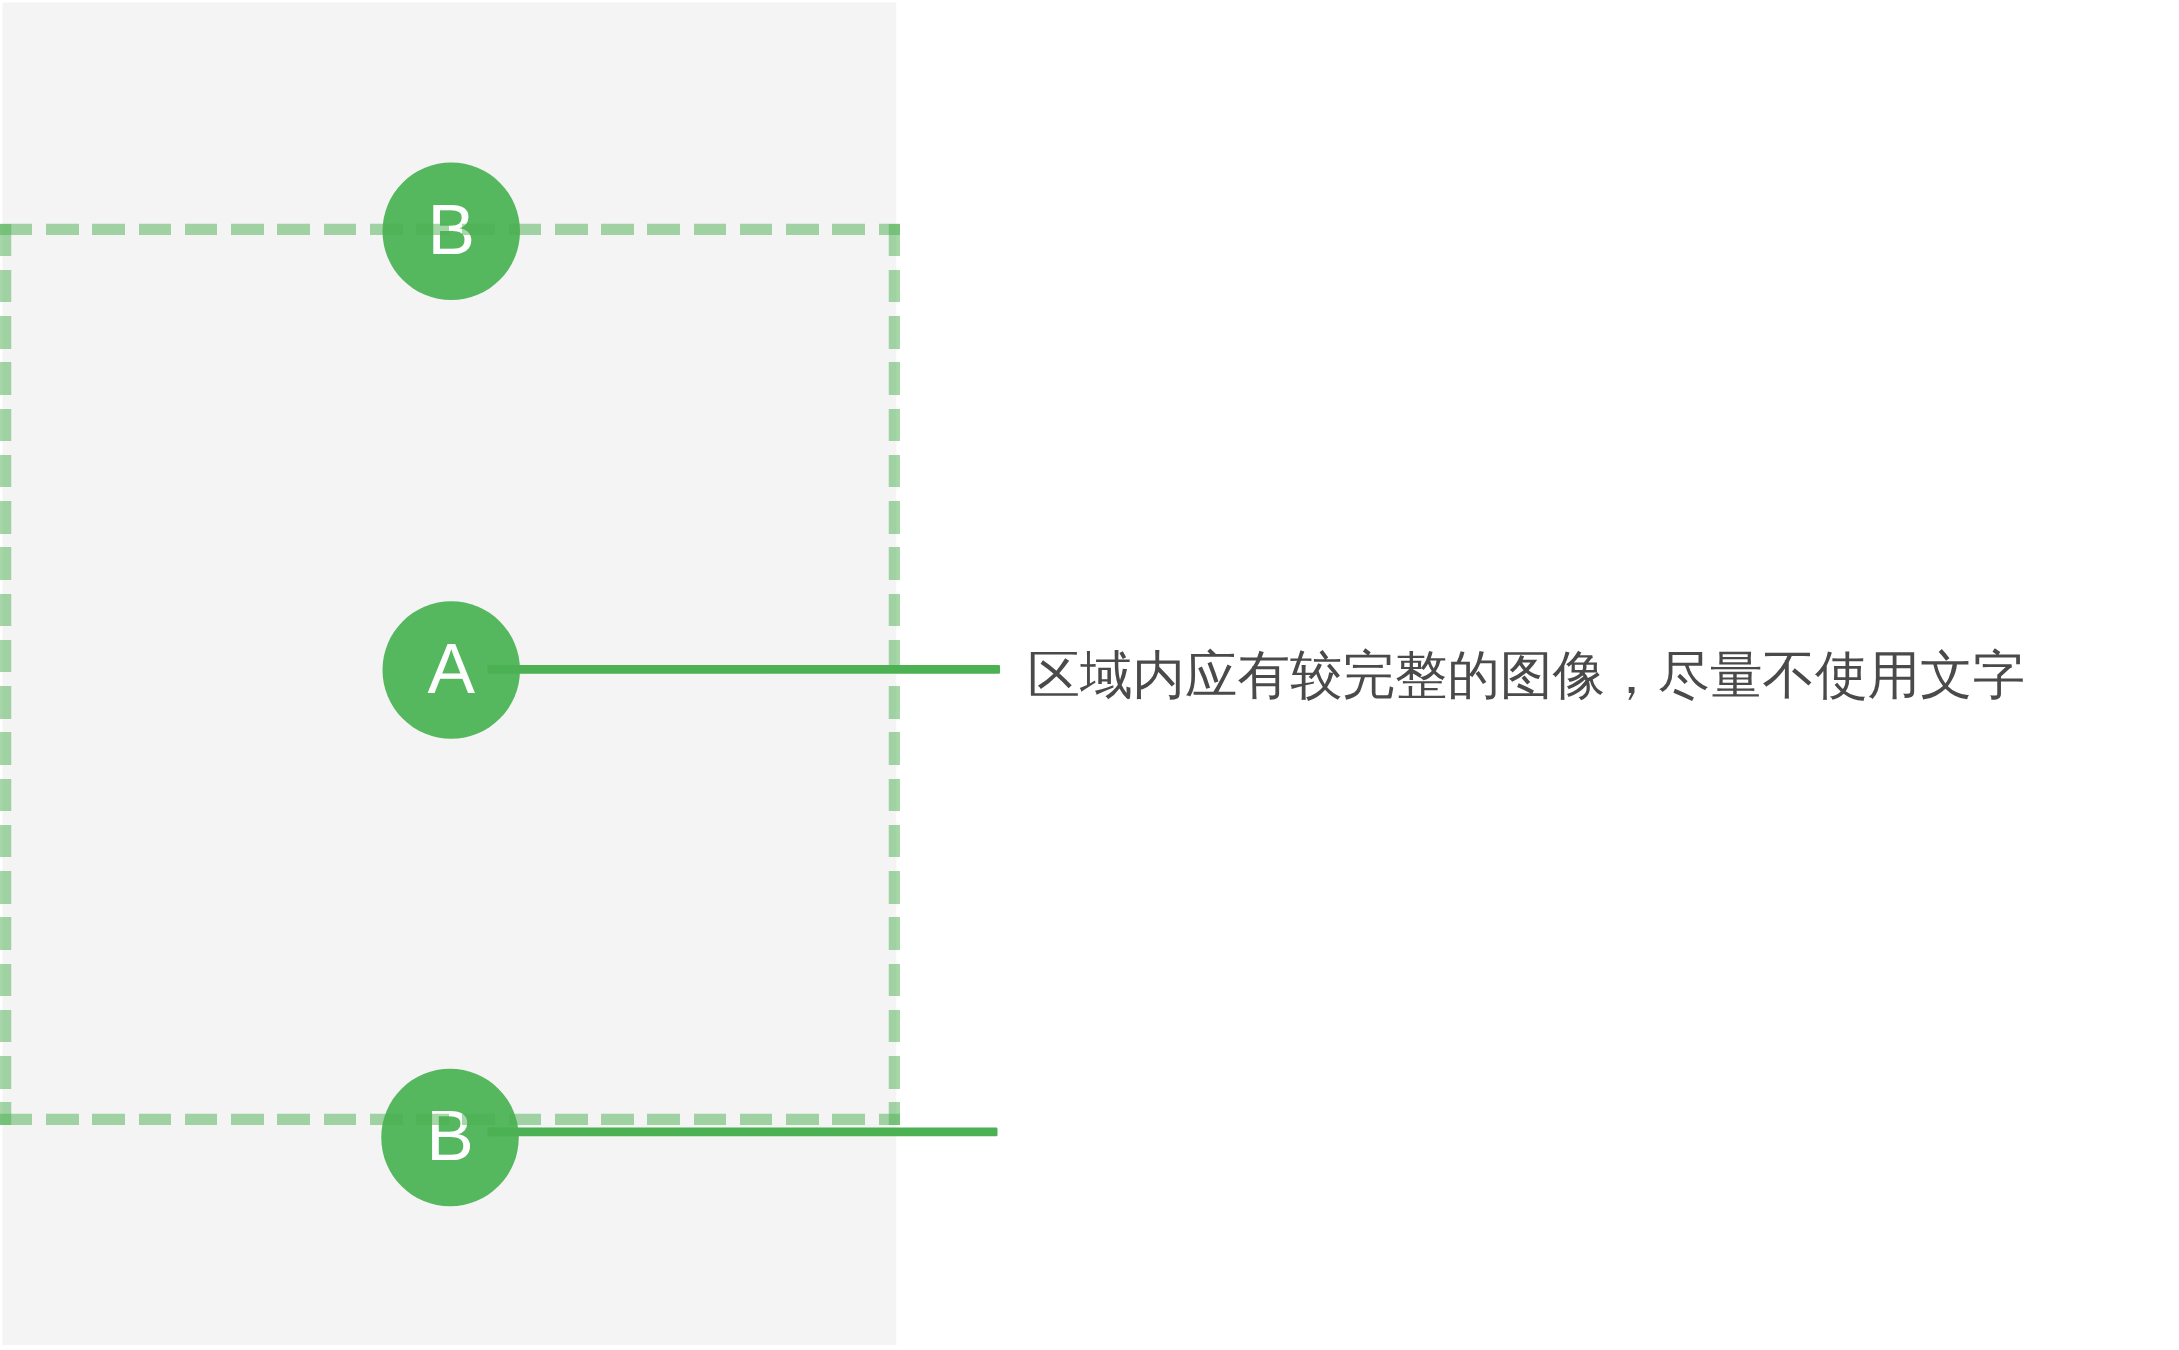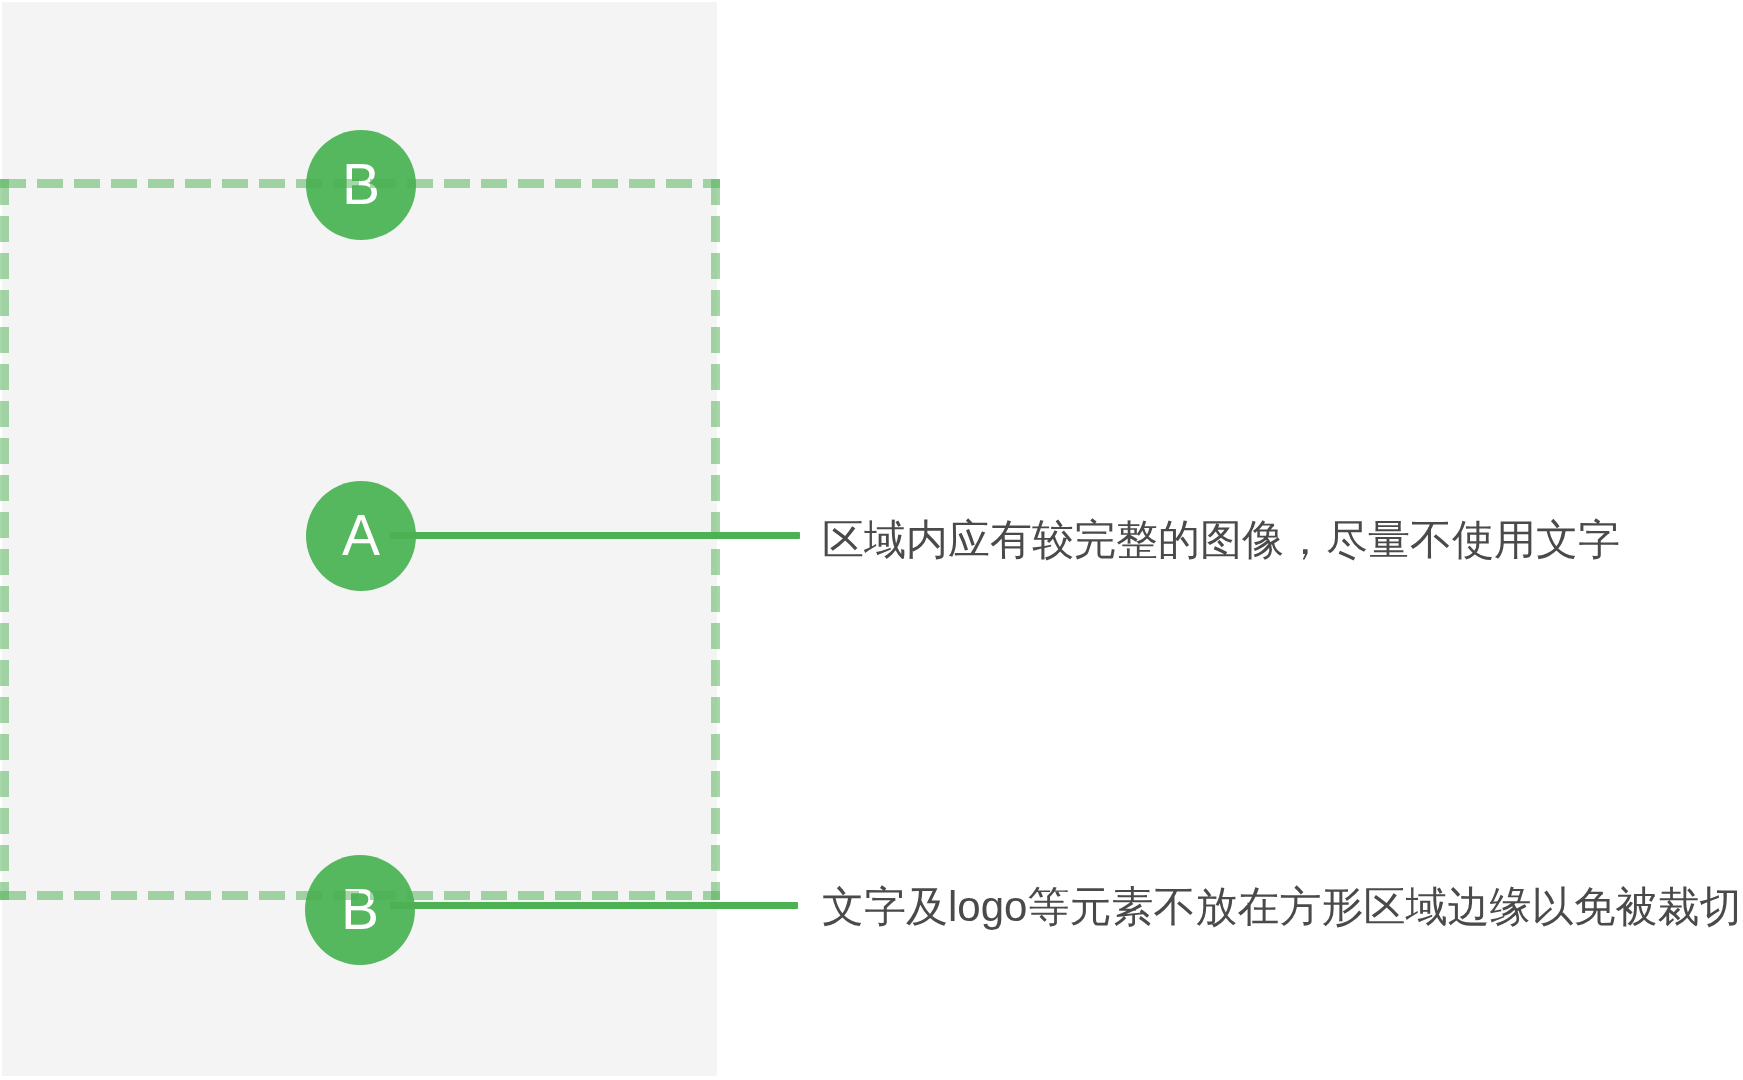--- a/index.html
+++ b/index.html
@@ -93,15 +93,14 @@
 
   <div class="dash dash-h dash-top"></div>
   <div class="dash dash-h dash-bottom"></div>
   <div class="dash dash-v dash-left"></div>
   <div class="dash dash-v dash-right"></div>
 
   <div class="callout-line callout-a"></div>
   <div class="callout-line callout-b"></div>
 
   <div class="annotation annotation-a">区域内应有较完整的图像，尽量不使用文字</div>
-  <div class="annotation annotation-b">文字及logo等元素不放在方形区域边缘以免被裁切</div>
 
 </div>
 
 </body></html>

